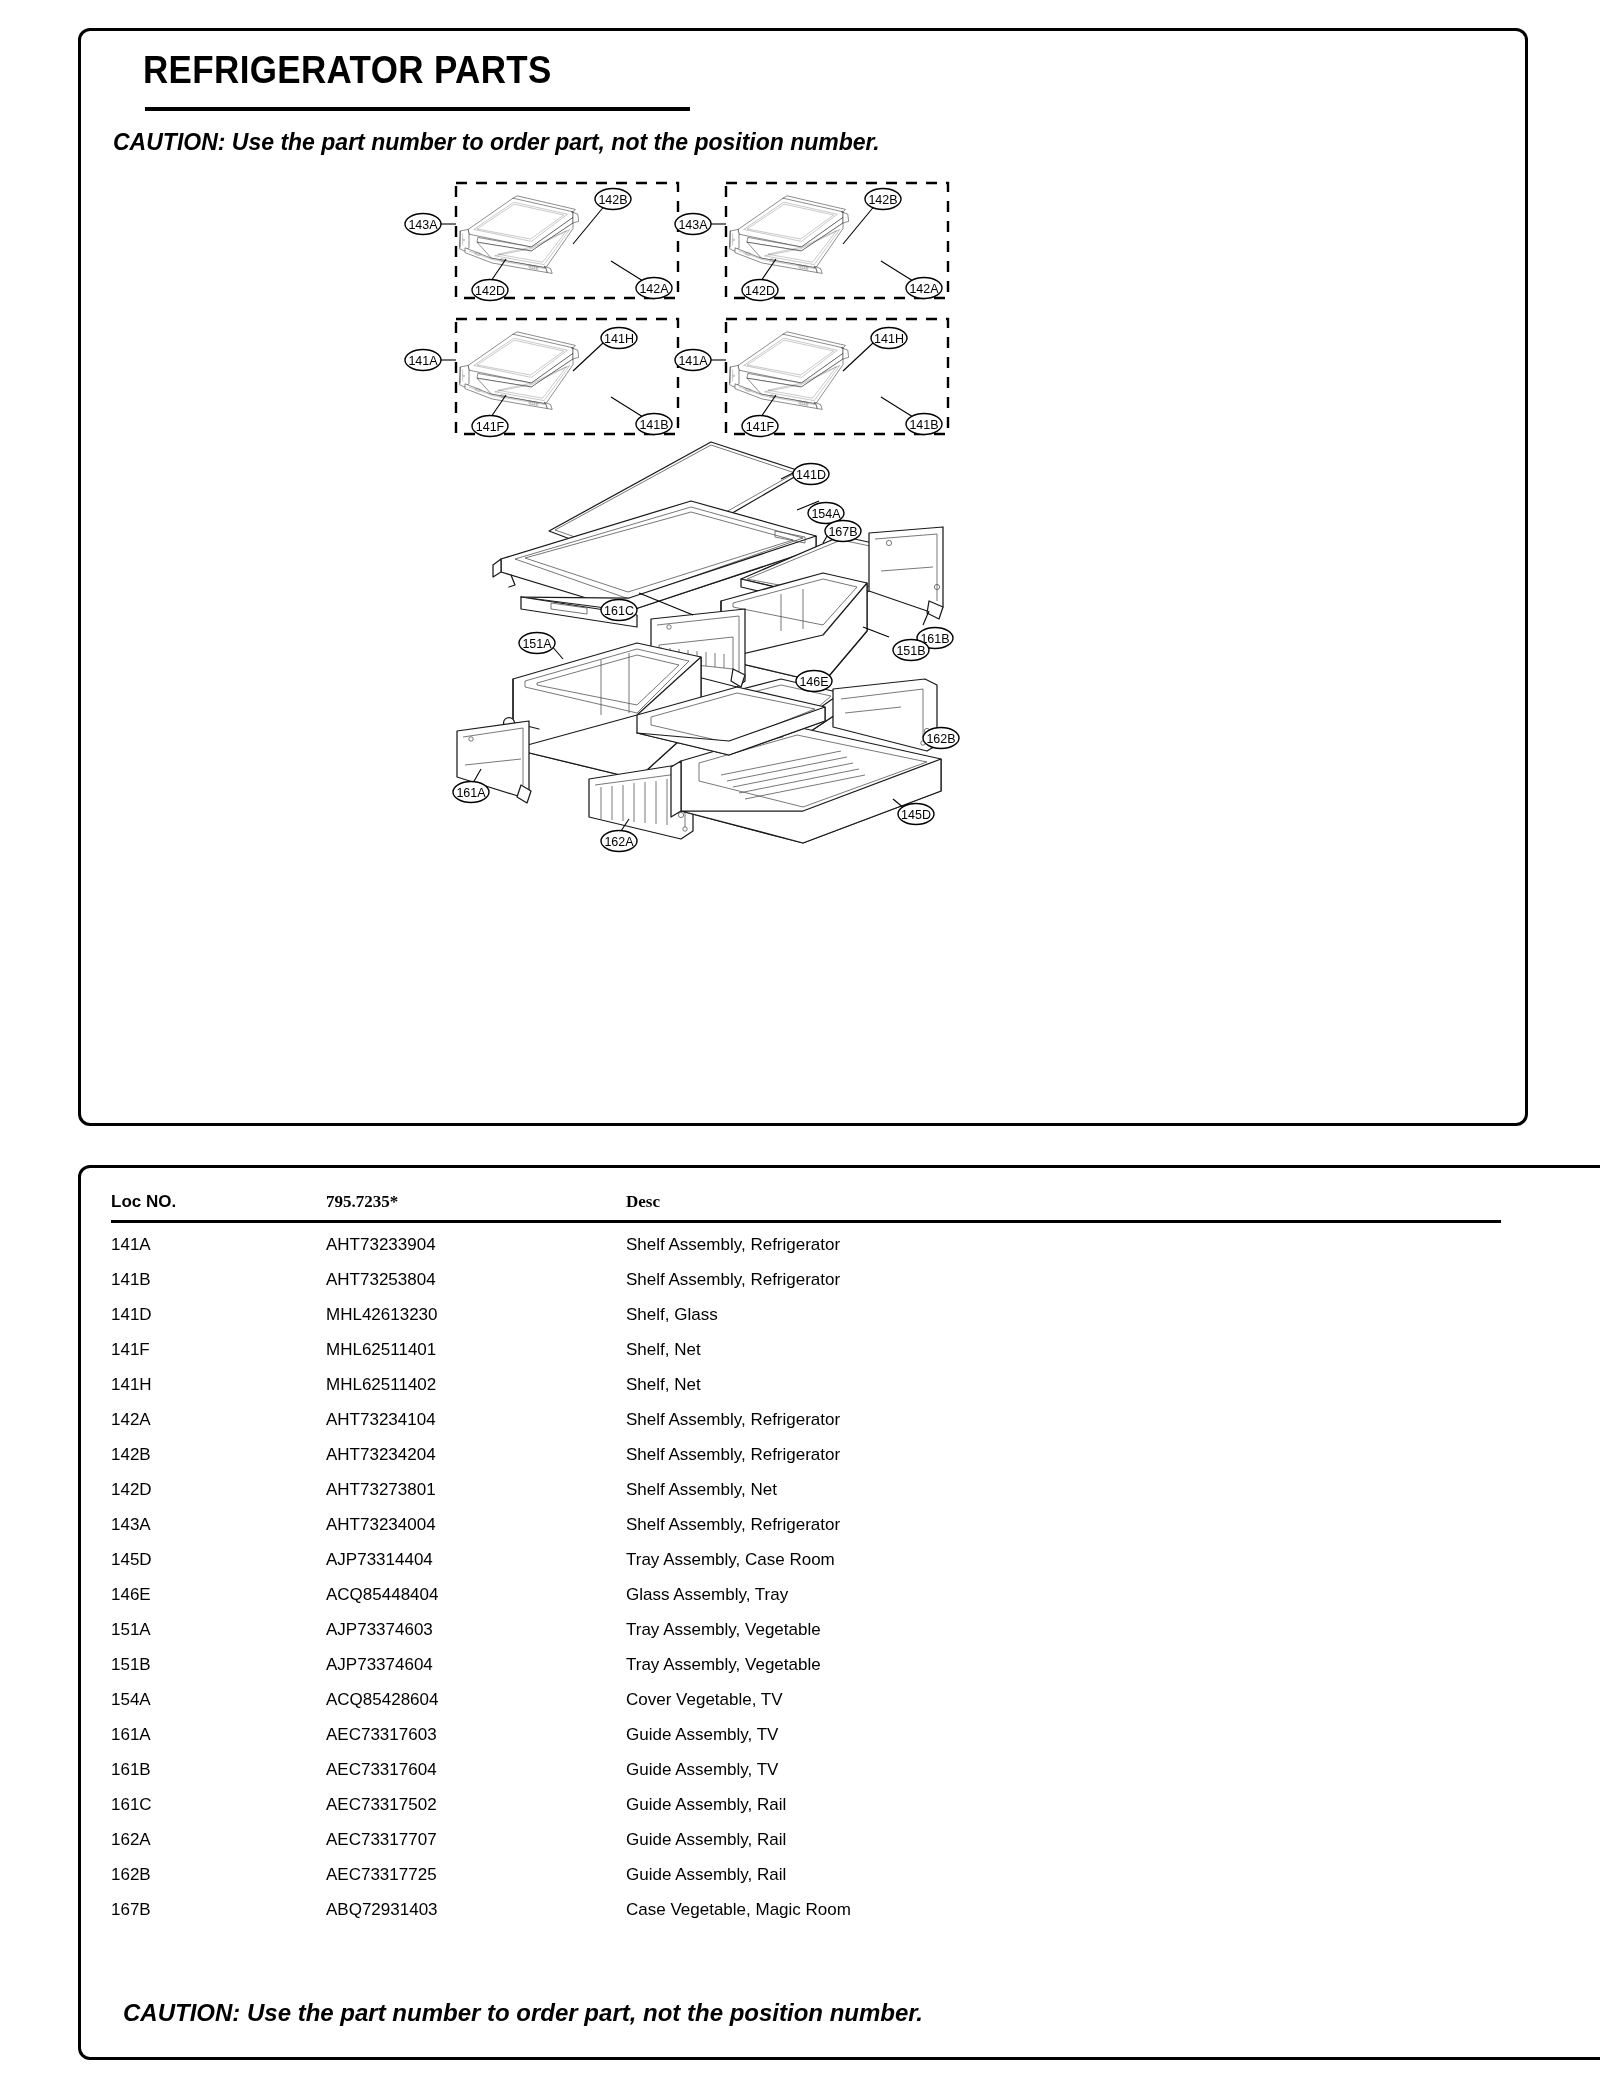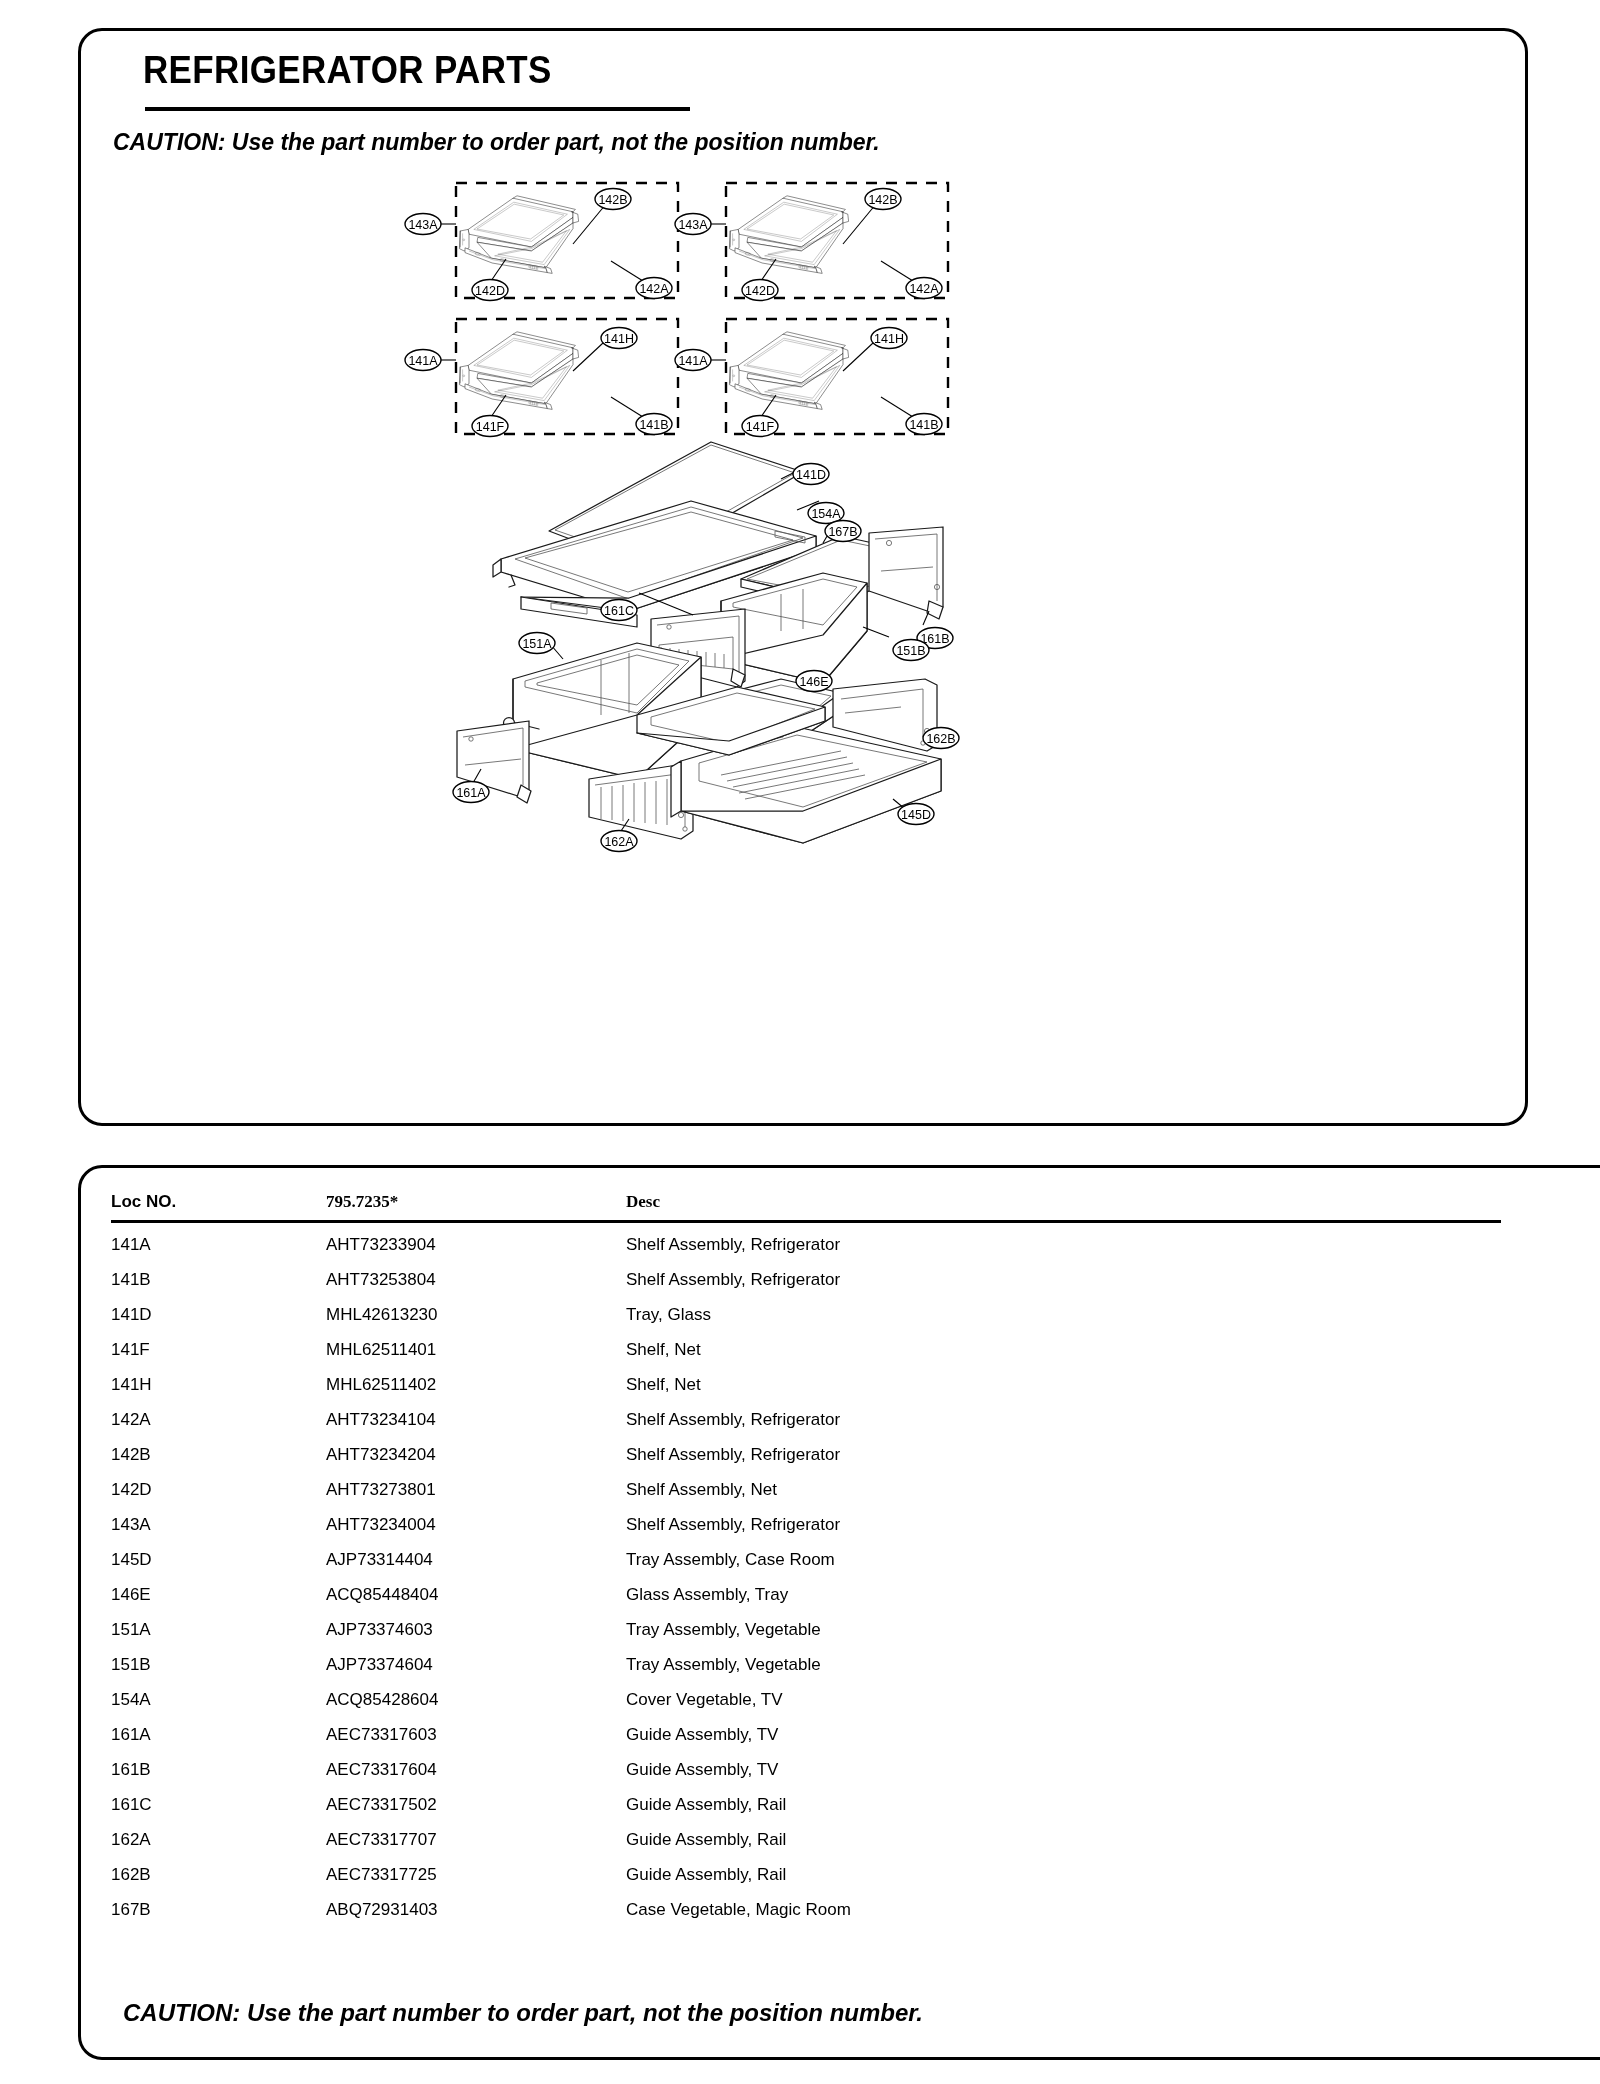--- a/index.html
+++ b/index.html
@@ -13,21 +13,21 @@
     position: relative;
     font-family: "Liberation Sans", sans-serif;
     color: #000000;
     overflow: hidden;
   }
 
   
   .panel {
     position: absolute;
     border: 3px solid #000;
-    border-radius: 24px;
+    border-radius: 12px;
     box-sizing: border-box;
     background: #fff;
   }
   #diagram-panel {
     left: 78px;
     top: 28px;
     width: 1450px;
     height: 1098px;
   }
   #parts-panel {
@@ -484,21 +484,21 @@
           <td>Shelf Assembly, Refrigerator</td>
         </tr>
         <tr>
           <td>141B</td>
           <td>AHT73253804</td>
           <td>Shelf Assembly, Refrigerator</td>
         </tr>
         <tr>
           <td>141D</td>
           <td>MHL42613230</td>
-          <td>Tray, Glass</td>
+          <td>Shelf, Glass</td>
         </tr>
         <tr>
           <td>141F</td>
           <td>MHL62511401</td>
           <td>Shelf, Net</td>
         </tr>
         <tr>
           <td>141H</td>
           <td>MHL62511402</td>
           <td>Shelf, Net</td>

